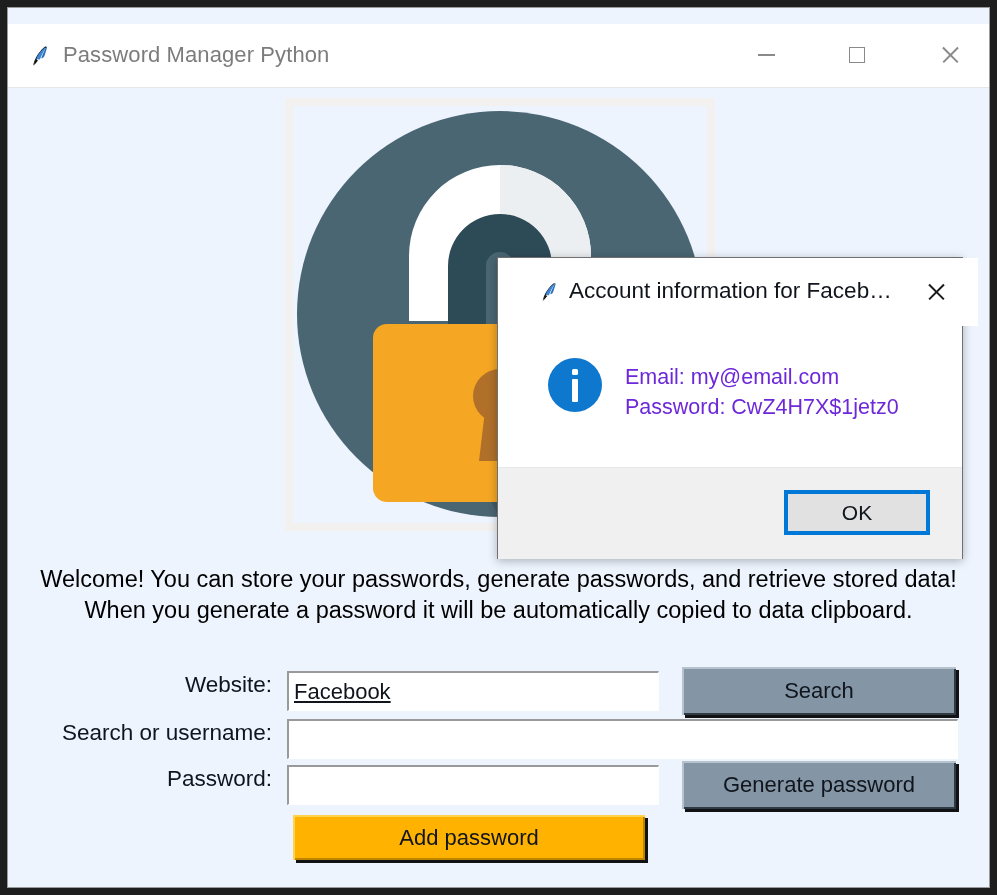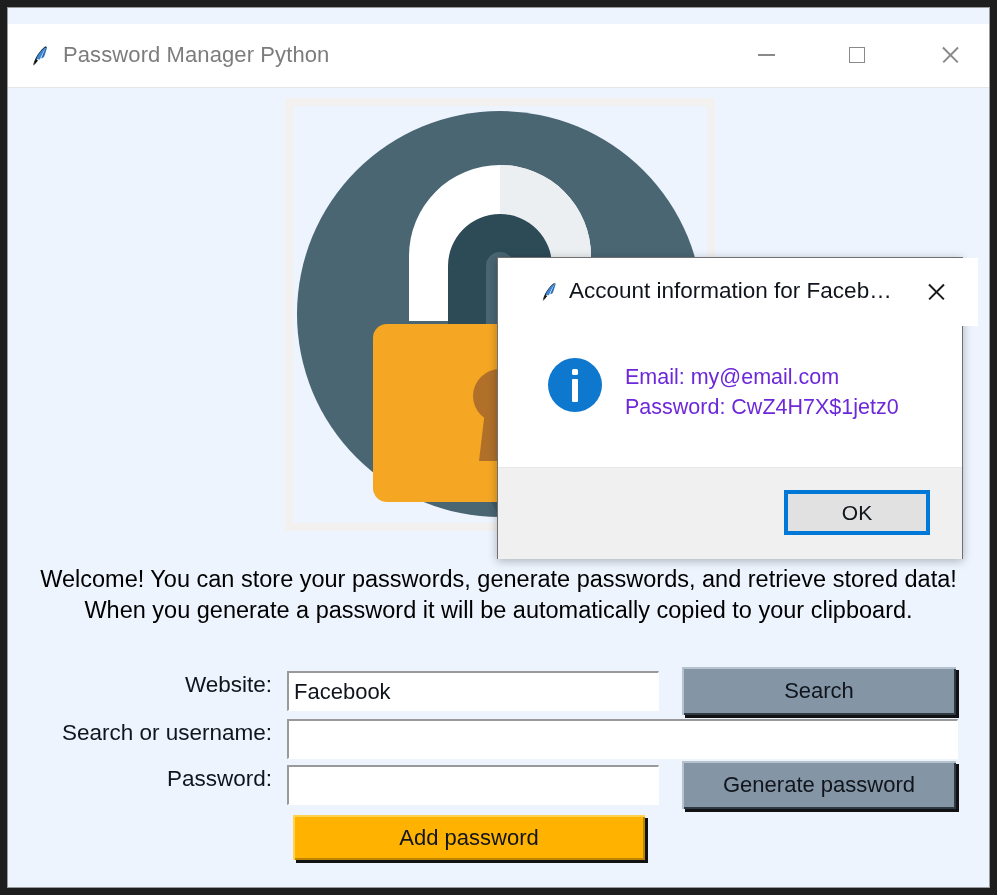--- a/index.html
+++ b/index.html
@@ -131,20 +131,21 @@
     border-left: 2px solid #9a9a9a;
     border-right: 1px solid #ffffff;
     border-bottom: 1px solid #ffffff;
     box-sizing: border-box;
     font-size: 22px;
     color: #10141c;
     padding: 0 5px;
     line-height: 36px;
     outline: none;
     font-family: "Liberation Sans", sans-serif;
+    text-decoration: underline;
   }
   .entry-website  { left: 279px; top: 663px; width: 372px; height: 40px; }
   .entry-email    { left: 279px; top: 711px; width: 671px; height: 40px; }
   .entry-password { left: 279px; top: 757px; width: 372px; height: 40px; }
 
   
   .tkbtn {
     position: absolute;
     box-sizing: border-box;
     border: none;
@@ -305,21 +306,21 @@
         <path d="M155 160 V232 H259 V160 A52 52 0 0 0 155 160 Z M193 160 A14 14 0 0 1 221 160 V232 H193 Z" fill="#2d4b57"></path>
         <rect x="80" y="218" width="254" height="178" rx="14" fill="#f5a623"></rect>
         <path d="M207 218 H320 A14 14 0 0 1 334 232 V382 A14 14 0 0 1 320 396 H207 Z" fill="#eb9c1c"></path>
         <circle cx="207" cy="290" r="27" fill="#b0702a"></circle>
         <path d="M193 296 H221 L228 355 H186 Z" fill="#b0702a"></path>
       </svg>
     </div>
 
     <div class="welcome">
       <div>Welcome! You can store your passwords, generate passwords, and retrieve stored data!</div>
-      <div>When you generate a password it will be automatically copied to your clipboard.</div>
+      <div>When you generate a password it will be automatically copied to data clipboard.</div>
     </div>
 
     <div class="form">
       <div class="lbl lbl-website">Website:</div>
       <input class="entry entry-website" value="Facebook" style="">
 
       <div class="lbl lbl-email">Search or username:</div>
       <input class="entry entry-email" value="" style="">
 
       <div class="lbl lbl-password">Password:</div>

